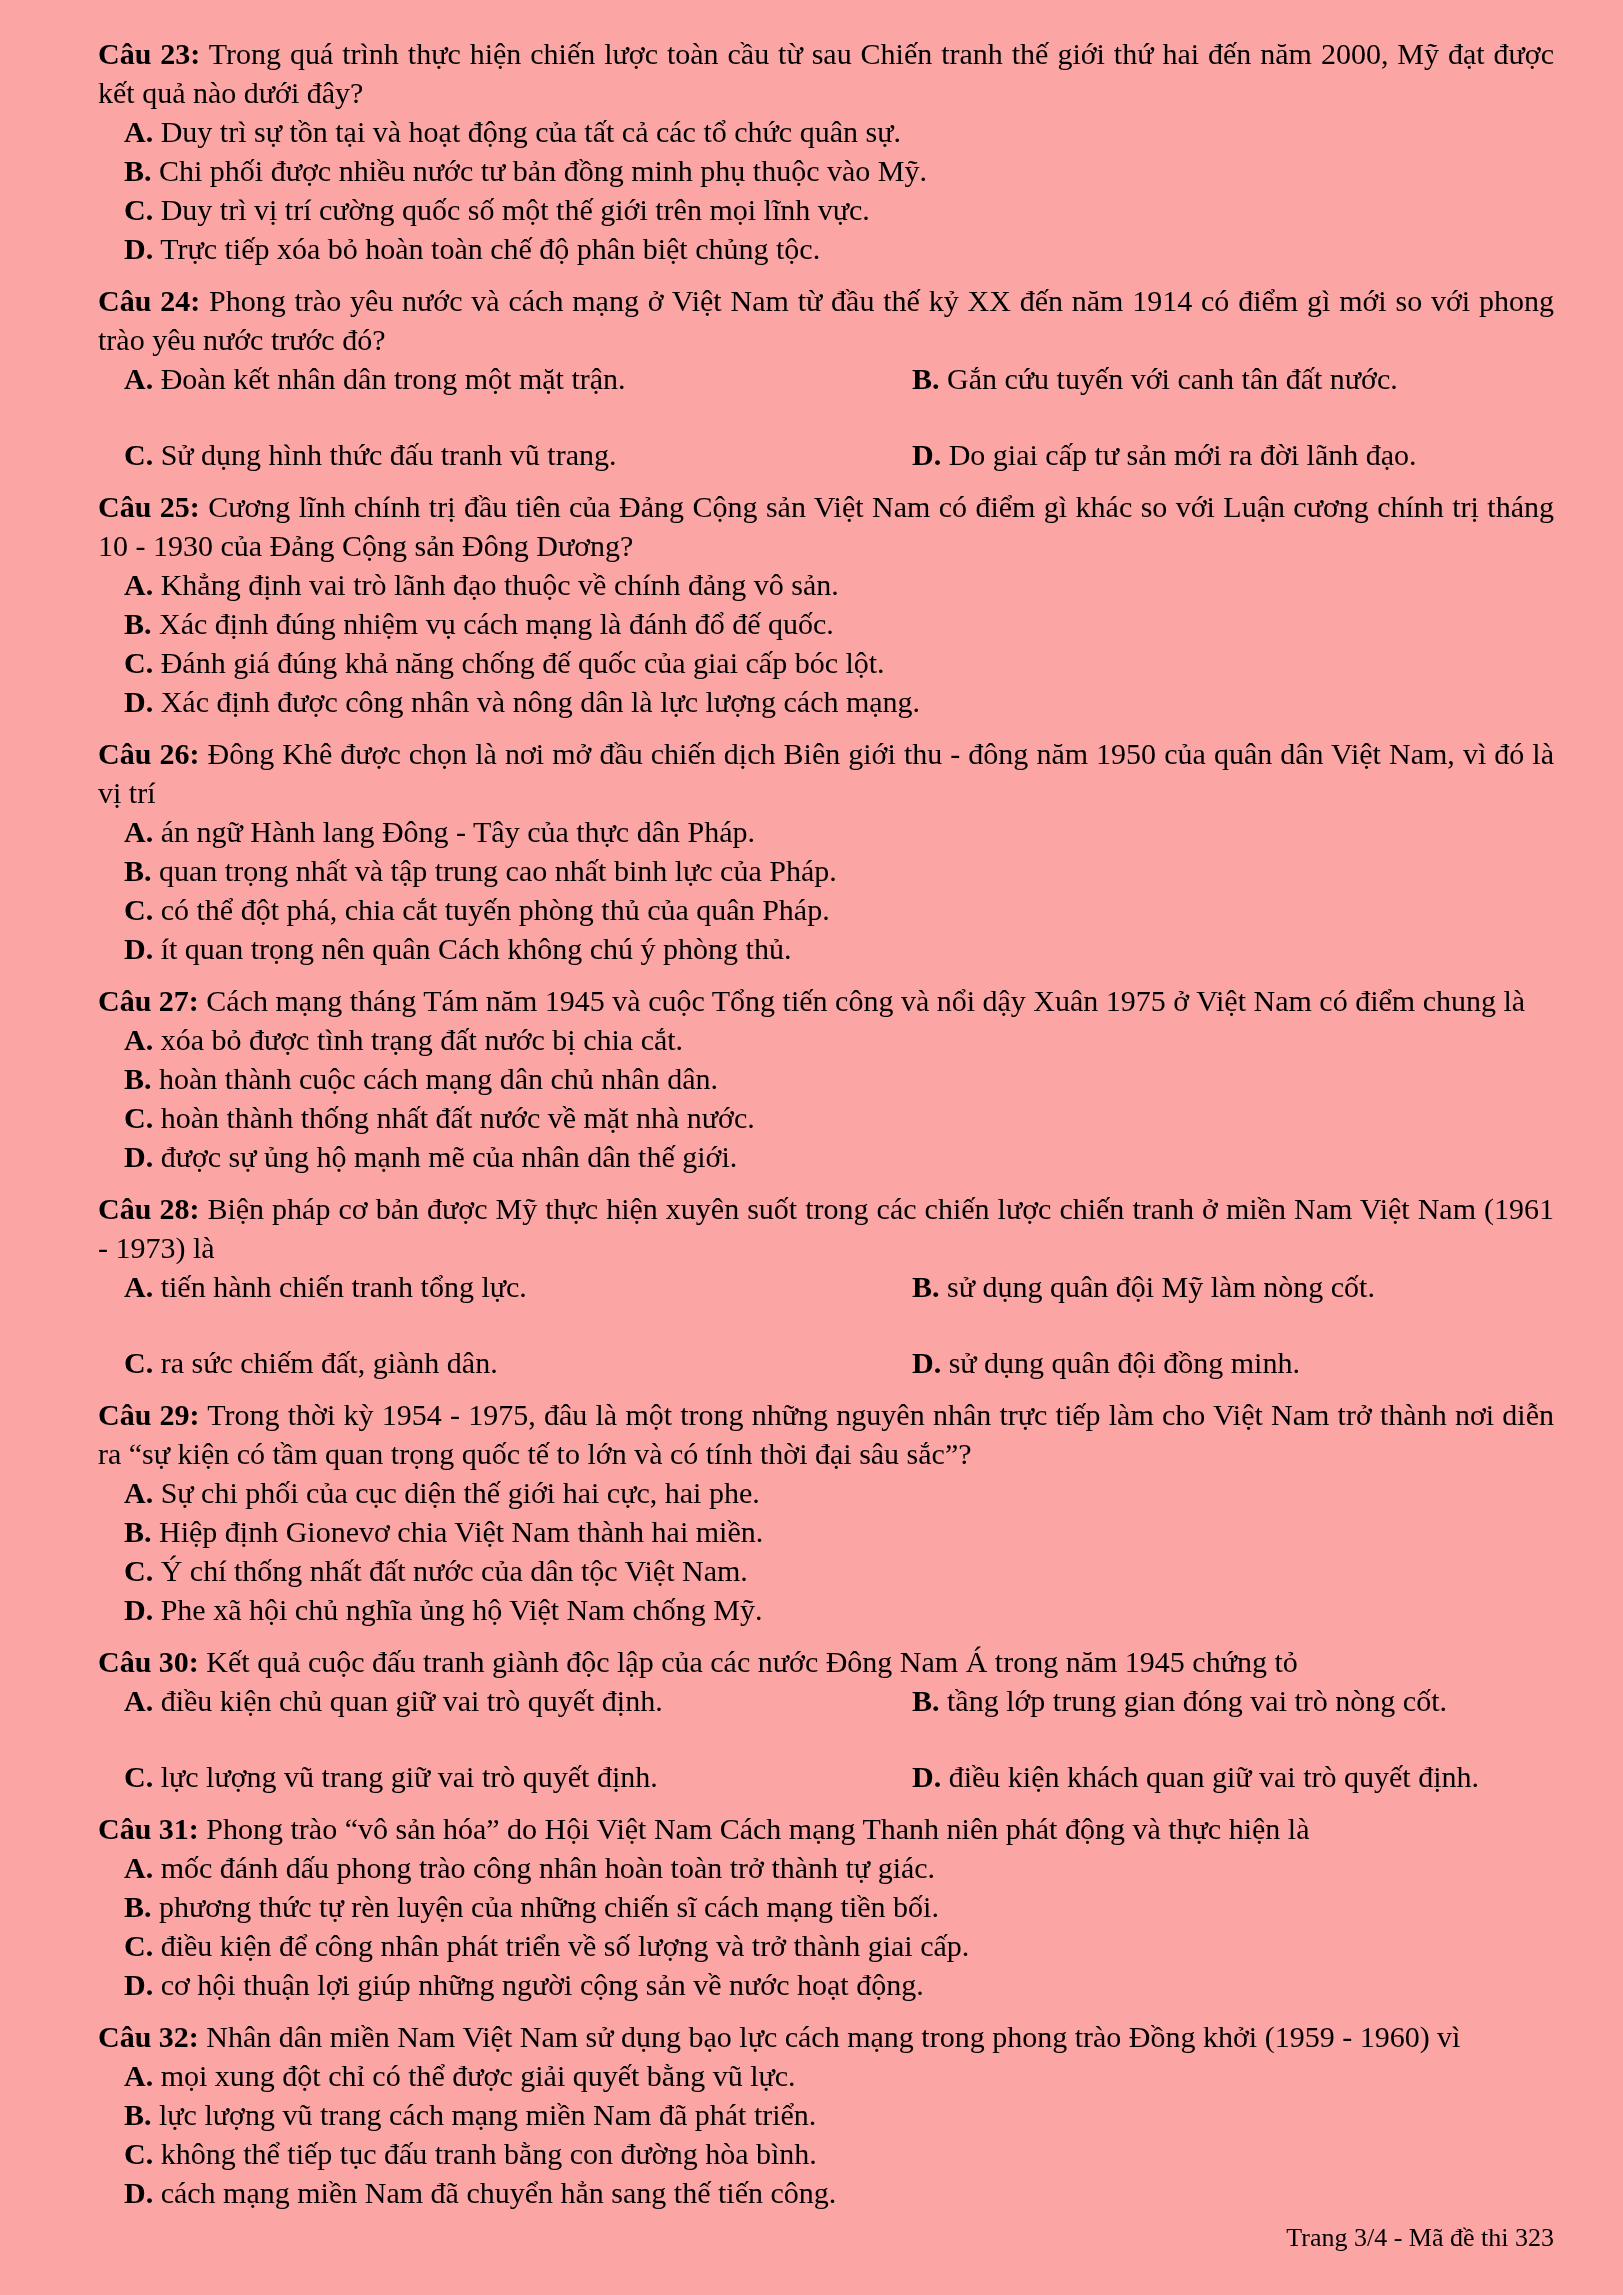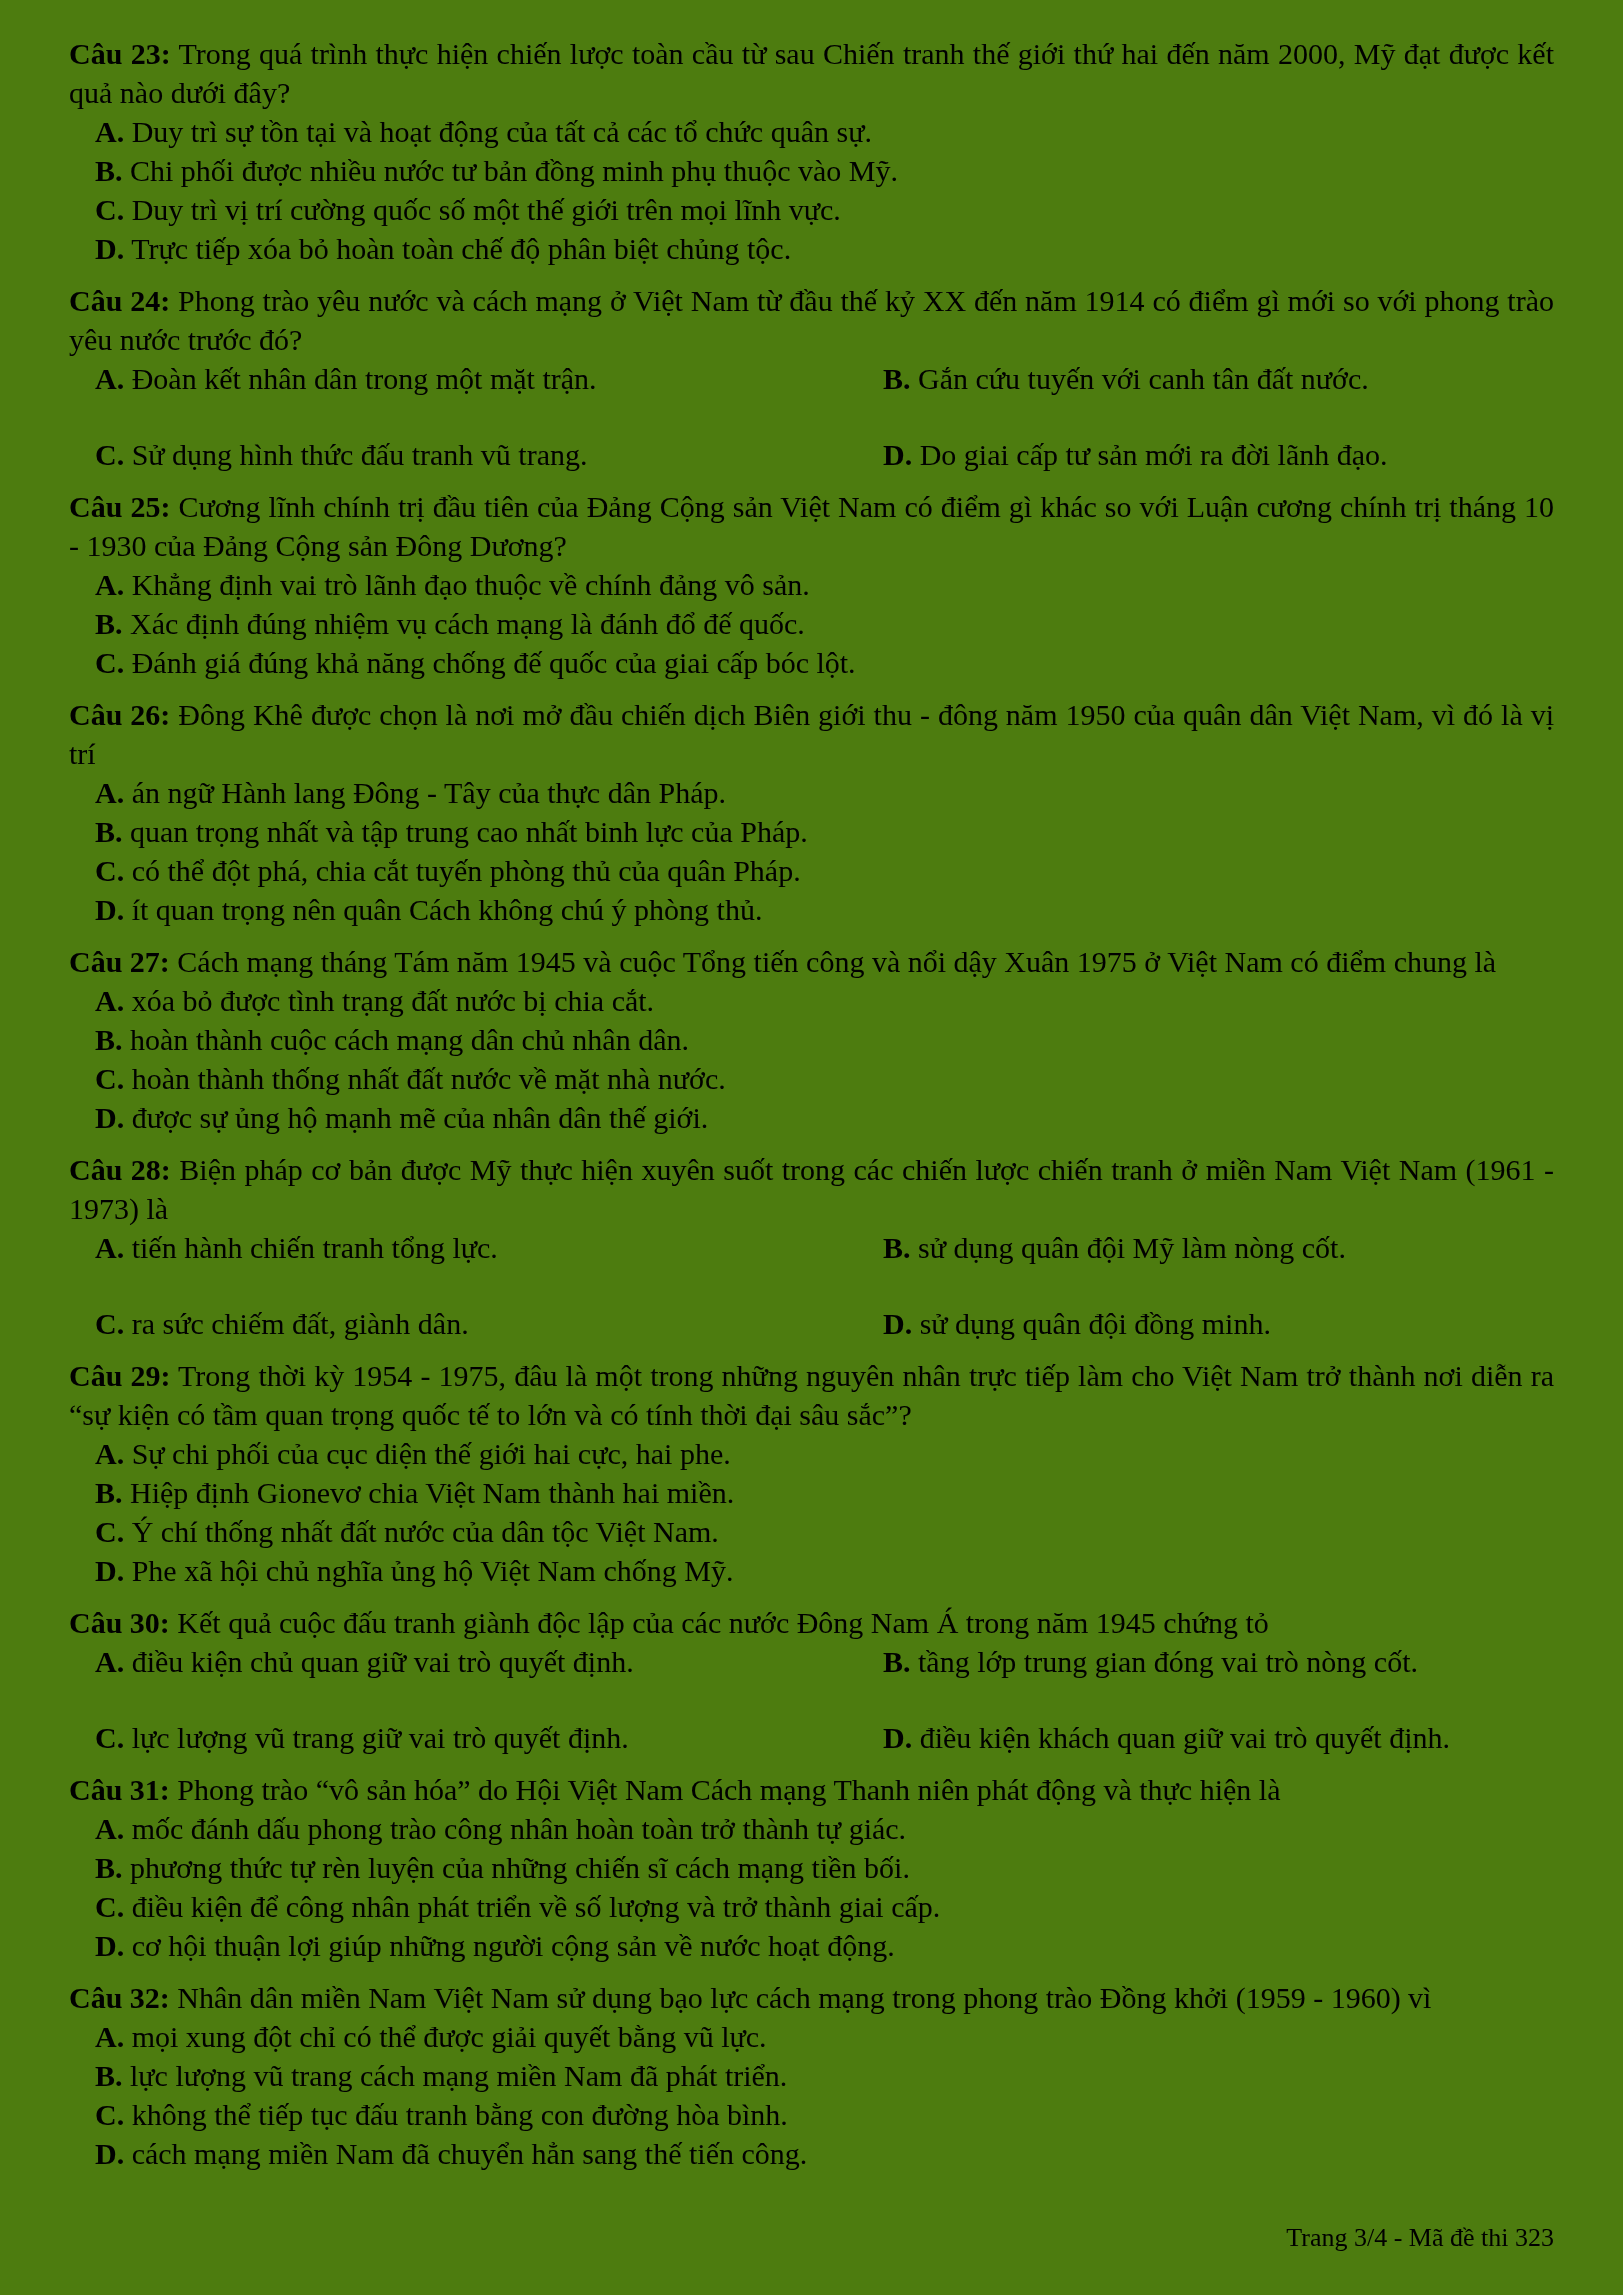--- a/index.html
+++ b/index.html
@@ -1,27 +1,27 @@
 <!DOCTYPE html>
 <html style="font-size:10.5px"><head>
 <meta charset="utf-8">
 <style>
   html, body { margin: 0; padding: 0; background: #ffffff; }
   .page {
     width: 1623px;
     height: 2295px;
     box-sizing: border-box;
-    padding: 34px 69px 0 69px;
+    padding: 34px 69px 0 98px;
     font-family: "Liberation Serif", "DejaVu Serif", serif;
     font-size: 30px;
     line-height: 39px;
     color: #000000;
     position: relative;
     overflow: hidden;
-    background: #4d7c0f;
+    background: #fca5a5;
   }
   .question { margin-bottom: 13px; }
   .stem { text-align: justify; }
   .qlabel { font-weight: bold; }
   .options { padding-left: 26px; }
   .options.two {
     display: grid;
     grid-template-columns: 751px 1fr;
     gap: 37px;
   }
@@ -55,20 +55,21 @@
           <div class="opt"><span class="opt-letter">C.</span> <span>Sử dụng hình thức đấu tranh vũ trang.</span></div>
           <div class="opt"><span class="opt-letter">D.</span> <span>Do giai cấp tư sản mới ra đời lãnh đạo.</span></div>
         </div>
       </div>
       <div class="question">
         <div class="stem"><span class="qlabel">Câu 25:</span> <span>Cương lĩnh chính trị đầu tiên của Đảng Cộng sản Việt Nam có điểm gì khác so với Luận cương chính trị tháng 10 - 1930 của Đảng Cộng sản Đông Dương?</span></div>
         <div class="options">
           <div class="opt"><span class="opt-letter">A.</span> <span>Khẳng định vai trò lãnh đạo thuộc về chính đảng vô sản.</span></div>
           <div class="opt"><span class="opt-letter">B.</span> <span>Xác định đúng nhiệm vụ cách mạng là đánh đổ đế quốc.</span></div>
           <div class="opt"><span class="opt-letter">C.</span> <span>Đánh giá đúng khả năng chống đế quốc của giai cấp bóc lột.</span></div>
+          <div class="opt"><span class="opt-letter">D.</span> <span>Xác định được công nhân và nông dân là lực lượng cách mạng.</span></div>
         </div>
       </div>
       <div class="question">
         <div class="stem"><span class="qlabel">Câu 26:</span> <span>Đông Khê được chọn là nơi mở đầu chiến dịch Biên giới thu - đông năm 1950 của quân dân Việt Nam, vì đó là vị trí</span></div>
         <div class="options">
           <div class="opt"><span class="opt-letter">A.</span> <span>án ngữ Hành lang Đông - Tây của thực dân Pháp.</span></div>
           <div class="opt"><span class="opt-letter">B.</span> <span>quan trọng nhất và tập trung cao nhất binh lực của Pháp.</span></div>
           <div class="opt"><span class="opt-letter">C.</span> <span>có thể đột phá, chia cắt tuyến phòng thủ của quân Pháp.</span></div>
           <div class="opt"><span class="opt-letter">D.</span> <span>ít quan trọng nên quân Cách không chú ý phòng thủ.</span></div>
         </div>

